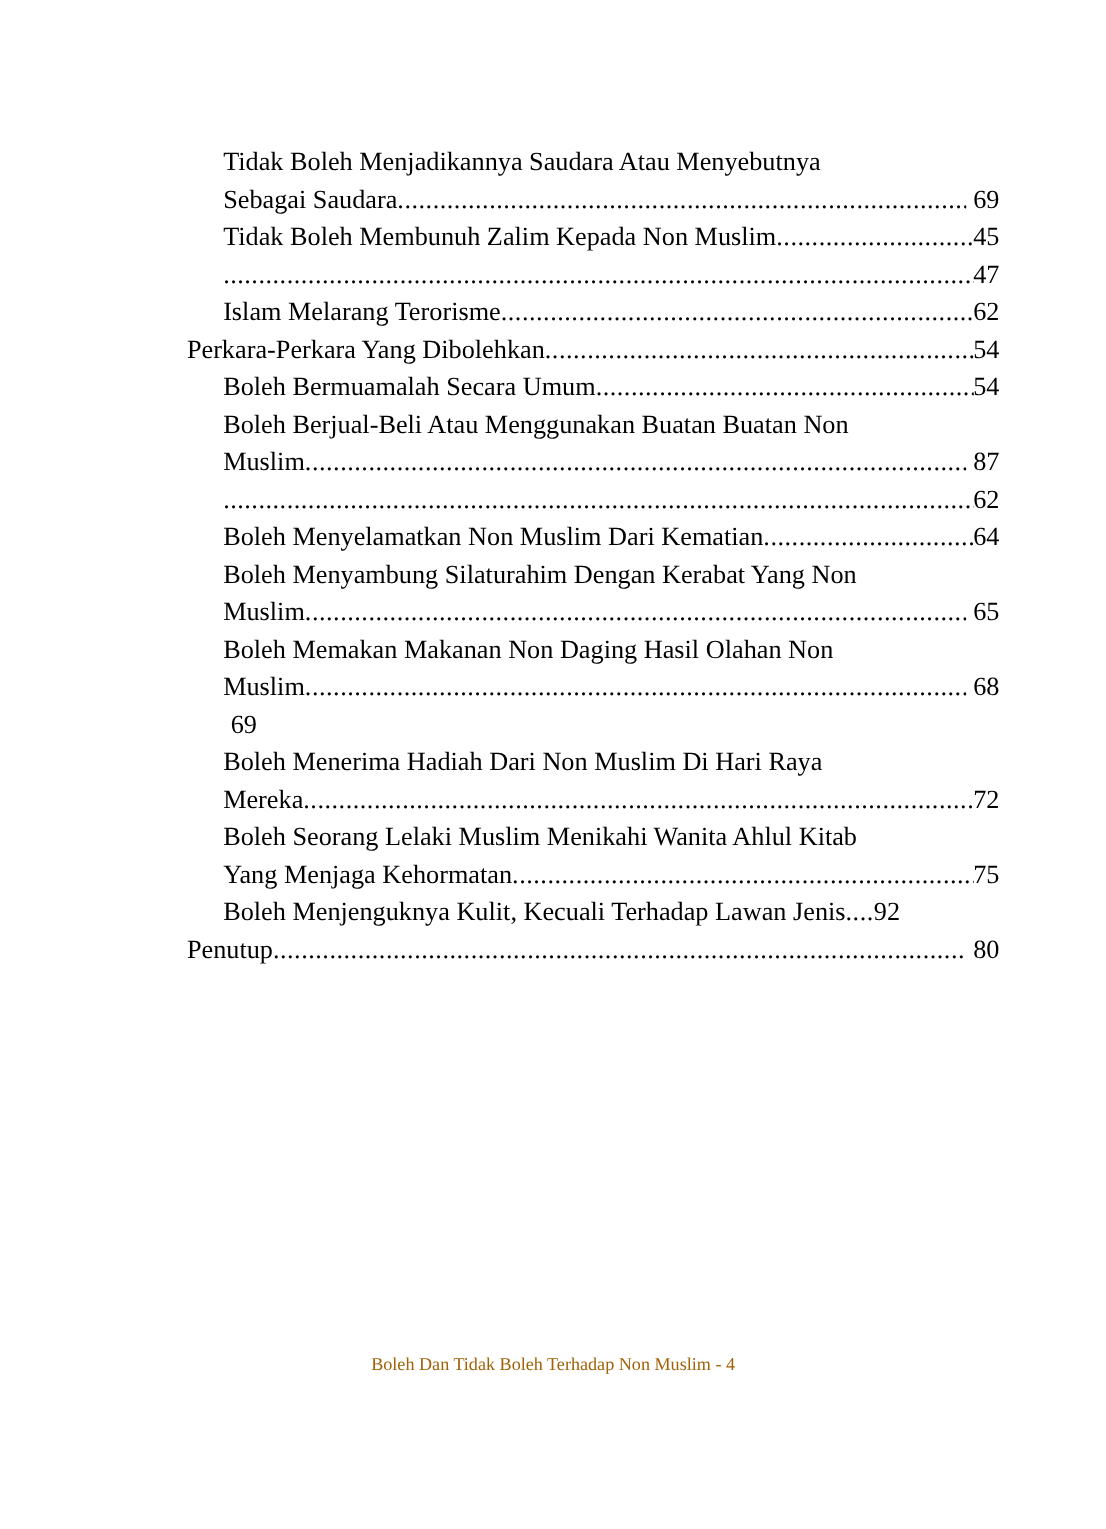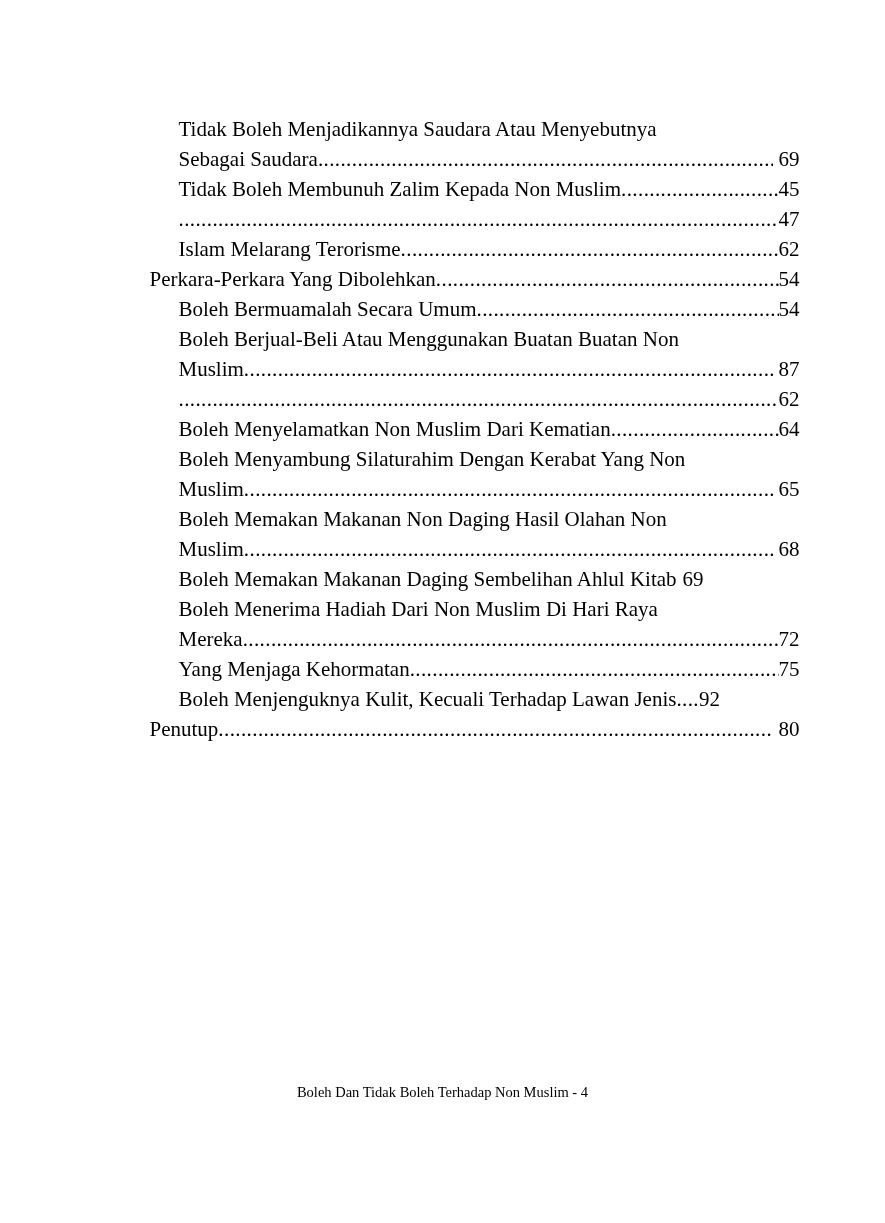--- a/index.html
+++ b/index.html
@@ -70,21 +70,21 @@
 
   
   .footer {
     position: absolute;
     left: 0;
     right: 0;
     top: 1081px;
     text-align: center;
     font-size: 14.5px;
     line-height: 22px;
-    color: #000000;
+    color: #a16207;
   }
 </style>
 </head>
 <body>
 
 <div class="page">
 
   <div class="toc" id="toc-root">
       <div class="toc-entry level-2">
         <span class="wrapline">Tidak Boleh Menjadikannya Saudara Atau Menyebutnya</span>
@@ -160,34 +160,34 @@
       <div class="toc-entry level-2">
         <span class="wrapline">Boleh Memakan Makanan Non Daging Hasil Olahan Non</span>
         <span class="lastline">
           <span class="tail">Muslim</span>
           <span class="dots">...........................................................................................................................................................................................................................</span>
           <span class="num gap">68</span>
         </span>
       </div>
       <div class="toc-entry level-2">
         <span class="lastline">
-          <span class="tail">Boleh Memakan Makanan Daging Sembelihan Ahlul Kitab</span>
           <span class="dots none"></span>
           <span class="num gap">69</span>
         </span>
       </div>
       <div class="toc-entry level-2">
         <span class="wrapline">Boleh Menerima Hadiah Dari Non Muslim Di Hari Raya</span>
         <span class="lastline">
           <span class="tail">Mereka</span>
           <span class="dots">...........................................................................................................................................................................................................................</span>
           <span class="num">72</span>
         </span>
       </div>
       <div class="toc-entry level-2">
+        <span class="wrapline">Boleh Seorang Lelaki Muslim Menikahi Wanita Ahlul Kitab</span>
         <span class="lastline">
           <span class="tail">Yang Menjaga Kehormatan</span>
           <span class="dots">...........................................................................................................................................................................................................................</span>
           <span class="num">75</span>
         </span>
       </div>
       <div class="toc-entry level-2">
         <span class="lastline">
           <span class="tail">Boleh Menjenguknya Kulit, Kecuali Terhadap Lawan Jenis</span>
           <span class="dots short">....</span>

